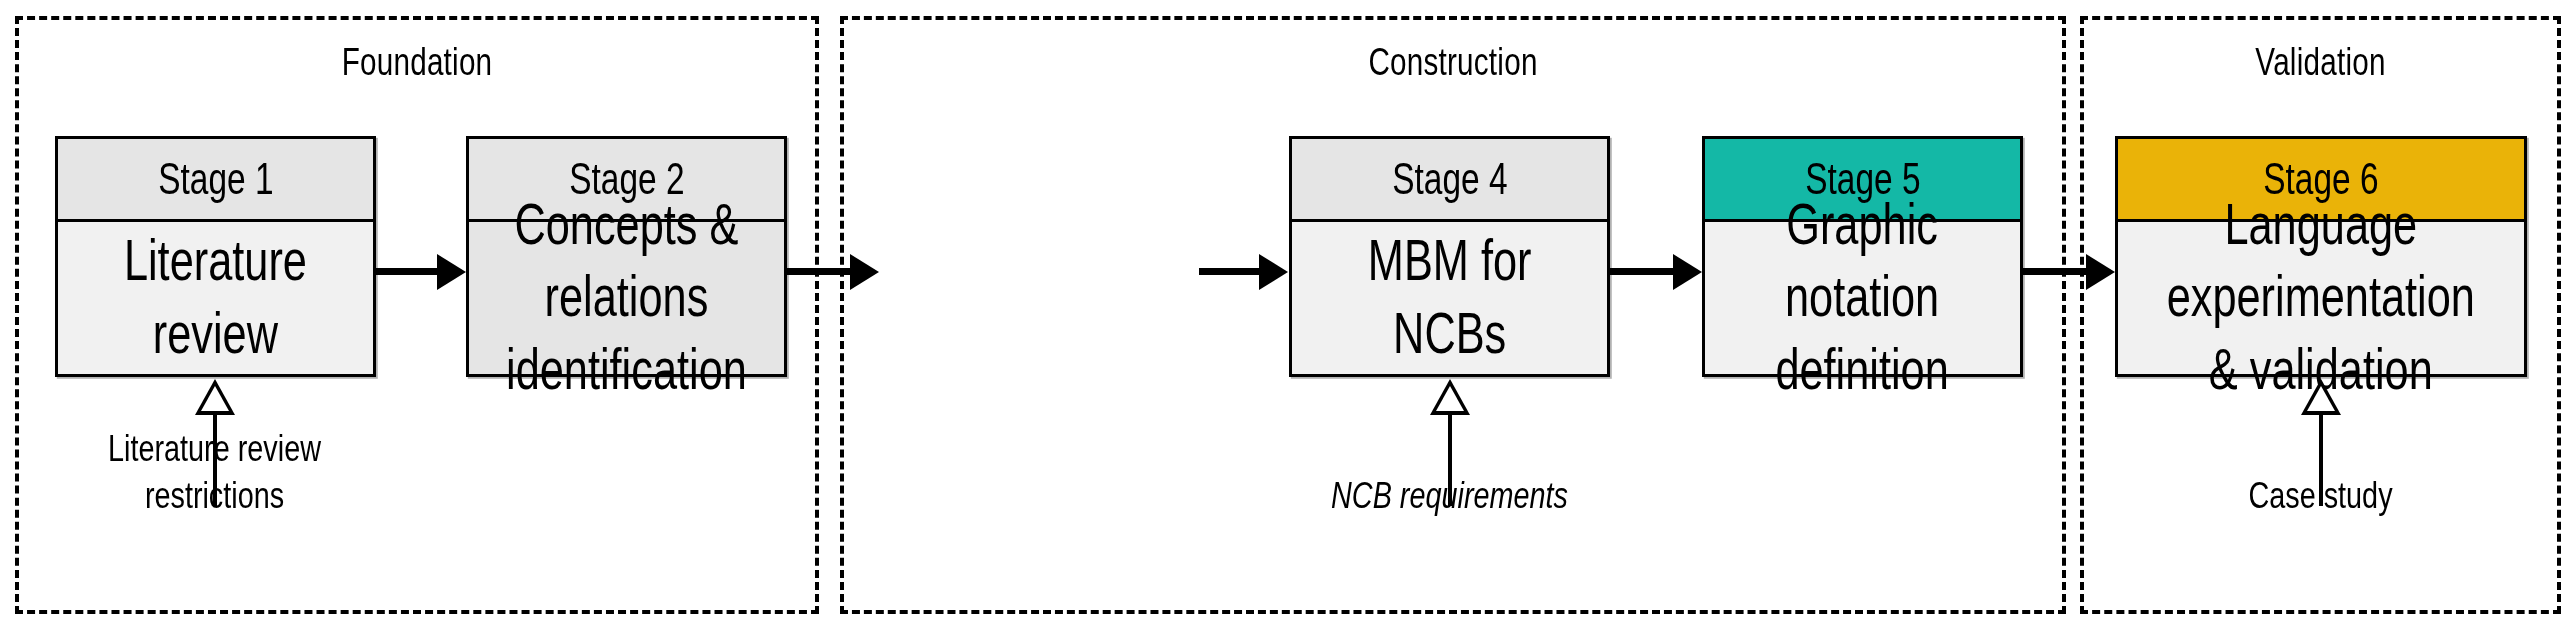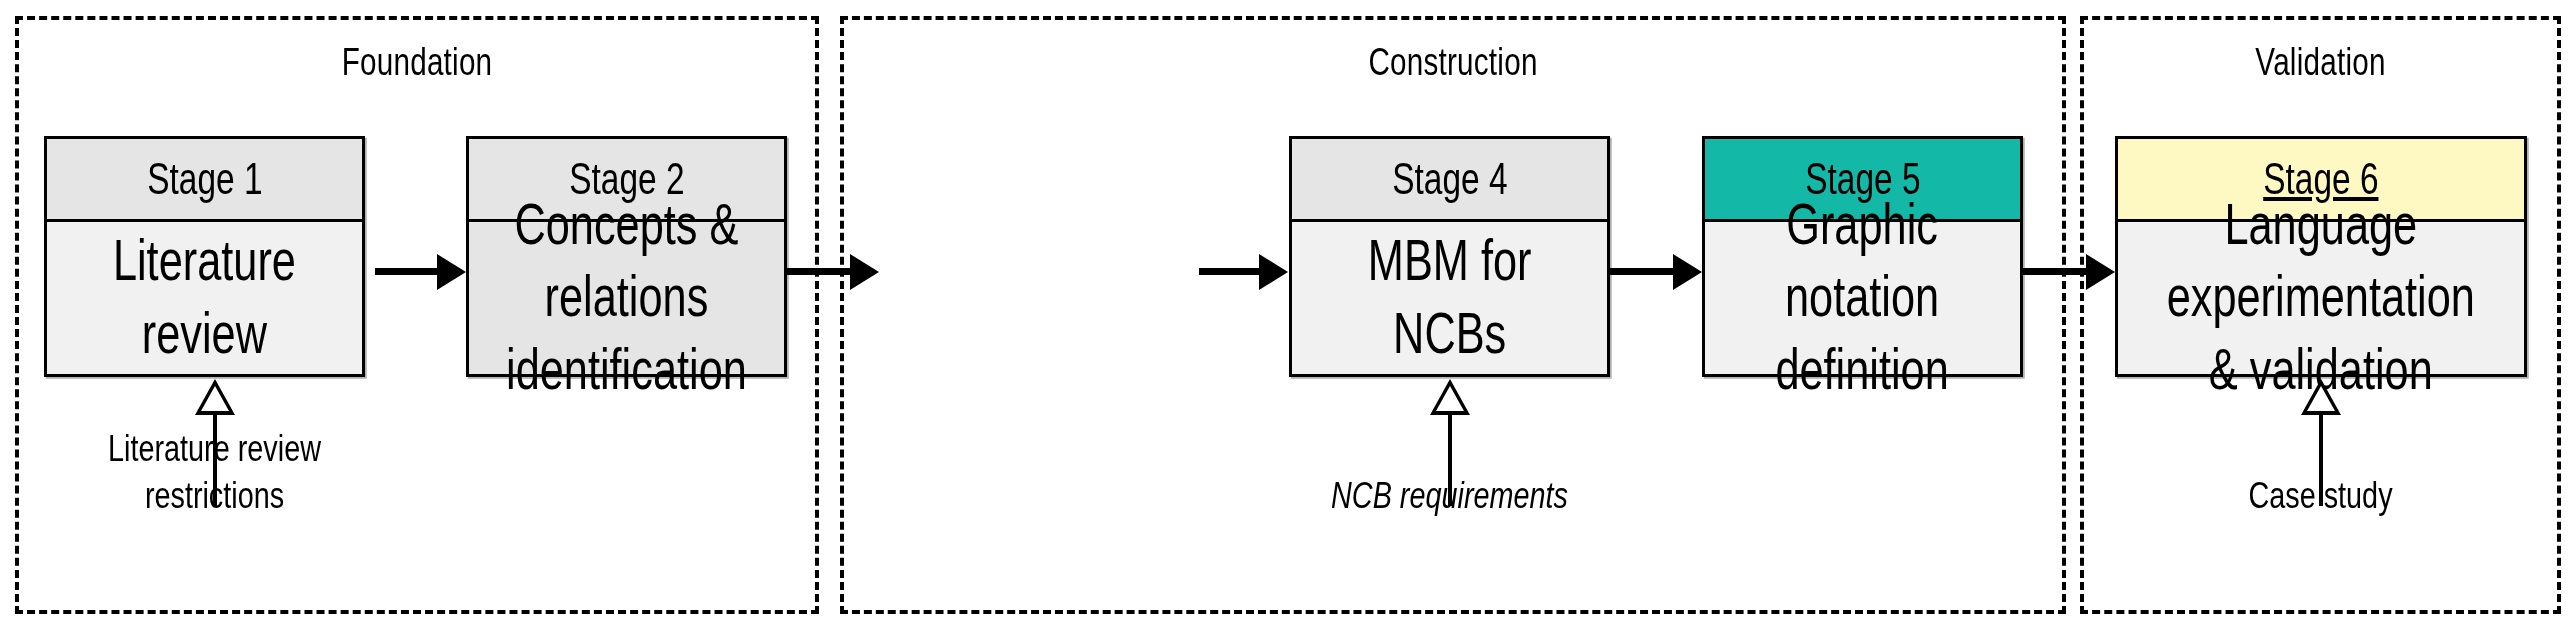--- a/index.html
+++ b/index.html
@@ -117,21 +117,21 @@
   <div class="group-title" style="left:840px;top:43px;width:1226px;">
     <span>Construction</span>
   </div>
 
   <div class="group" style="left: 2080px; top: 16px; width: 481px; height: 598px; border-color: rgb(0, 0, 0);">
   </div>
   <div class="group-title" style="left:2080px;top:43px;width:481px;">
     <span>Validation</span>
   </div>
 
-  <div class="stage" style="left: 44px; top: 136px; width: 321px; height: 241px; background: rgb(241, 241, 241); border-color: rgb(0, 0, 0);">
+  <div class="stage" style="left: 55px; top: 136px; width: 321px; height: 241px; background: rgb(241, 241, 241); border-color: rgb(0, 0, 0);">
     <div class="stage-header" style="background: rgb(229, 229, 229); border-bottom-color: rgb(0, 0, 0);">
       <span>Stage 1</span>
     </div>
     <div class="stage-body">
       <span>Literature
 review</span>
     </div>
   </div>
 
   <div class="stage" style="left: 466px; top: 136px; width: 321px; height: 241px; background: #e5e5e5; border-color: rgb(0, 0, 0);">
@@ -161,21 +161,21 @@
       <span>Stage 5</span>
     </div>
     <div class="stage-body">
       <span>Graphic
 notation
 definition</span>
     </div>
   </div>
 
   <div class="stage" style="left: 2115px; top: 136px; width: 412px; height: 241px; background: rgb(241, 241, 241); border-color: rgb(0, 0, 0);">
-    <div class="stage-header" style="background: #fef9c3; border-bottom-color: rgb(0, 0, 0); text-decoration: underline;">
+    <div class="stage-header" style="background: #eab308; border-bottom-color: rgb(0, 0, 0);">
       <span>Stage 6</span>
     </div>
     <div class="stage-body">
       <span>Language
 experimentation
 &amp; validation</span>
     </div>
   </div>
 
   <div class="flow" style="left:375px;top:272px;width:91px;">

